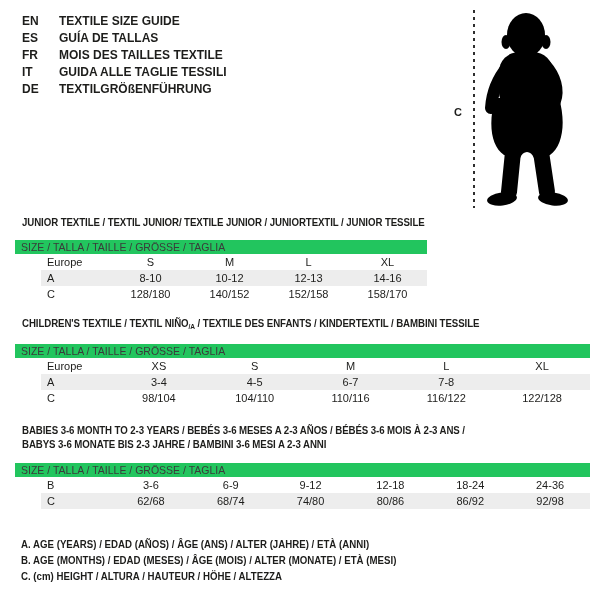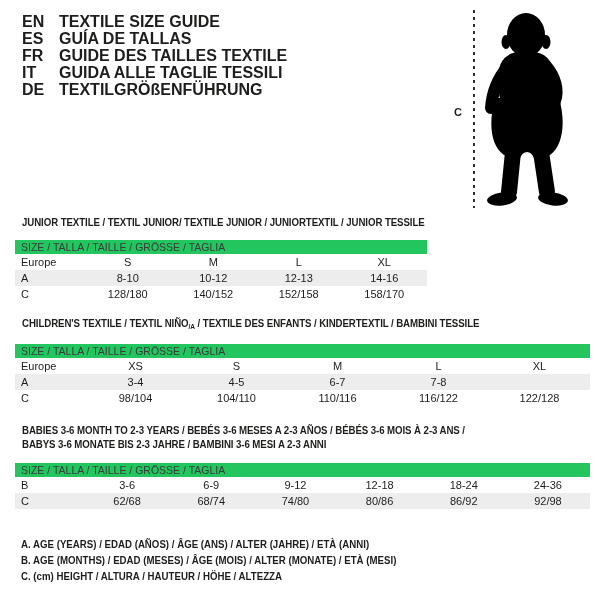--- a/index.html
+++ b/index.html
@@ -5,21 +5,21 @@
   html,body { margin:0; padding:0; }
   .page {
     position:relative; width:600px; height:600px; background:#ffffff;
     font-family:"Liberation Sans", sans-serif; color:#1d1d1b; overflow:hidden;
   }
   .abs { position:absolute; }
   .cond { transform:scaleX(0.88); transform-origin:0 50%; white-space:nowrap; }
 
   
   .lang-block { left:22px; top:13px; }
-  .lang-row  { display:flex; line-height:17px; font-size:16px; font-weight:700; }
+  .lang-row  { display:flex; line-height:17px; font-size:12px; font-weight:700; }
   .lang-code { width:37px; flex:0 0 37px; }
   .lang-name { white-space:nowrap; }
 
   
   .figure-line {
     left:473px; top:10px; width:2px; height:198px;
     background:repeating-linear-gradient(to bottom,#2e2e2e 0 3px,transparent 3px 7px);
   }
   .figure-label { left:454px; top:106px; font-size:11px; font-weight:700; }
   .baby { left:482px; top:8px; }
@@ -34,21 +34,21 @@
 
   
   .size-table { position:absolute; left:15px; font-size:11px; }
   .t1 { top:240px; width:412px; }
   .t2 { top:344px; width:575px; }
   .t3 { top:463px; width:575px; }
   .band {
     height:14px; line-height:14px; background:#22c55e; padding-left:6px;
     color:#3a3a3a; font-size:10.5px; box-sizing:border-box;
   }
-  .trow { display:grid; height:16px; line-height:16px; }
+  .trow { display:grid; height:16px; line-height:16px;margin-left:26px; }
   .t1 .trow { grid-template-columns:70px repeat(4,1fr); }
   .t2 .trow { grid-template-columns:70px repeat(5,1fr); }
   .t3 .trow { grid-template-columns:70px repeat(6,1fr); }
   .trow.alt { background:#ededed; }
   .lbl  { padding-left:6px; text-align:left; }
   .cell { text-align:center; }
 
   
   .footnotes { left:21px; top:536px; }
   .fn { font-size:11px; font-weight:700; line-height:16px; white-space:nowrap; }
@@ -62,21 +62,21 @@
     <div class="lang-row">
       <span class="lang-code">EN</span>
       <span class="lang-name">TEXTILE SIZE GUIDE</span>
     </div>
     <div class="lang-row">
       <span class="lang-code">ES</span>
       <span class="lang-name">GUÍA DE TALLAS</span>
     </div>
     <div class="lang-row">
       <span class="lang-code">FR</span>
-      <span class="lang-name">GUIDE DES TAILLES TEXTILE</span>
+      <span class="lang-name">MOIS DES TAILLES TEXTILE</span>
     </div>
     <div class="lang-row">
       <span class="lang-code">IT</span>
       <span class="lang-name">GUIDA ALLE TAGLIE TESSILI</span>
     </div>
     <div class="lang-row">
       <span class="lang-code">DE</span>
       <span class="lang-name">TEXTILGRÖßENFÜHRUNG</span>
     </div>
   </div>

